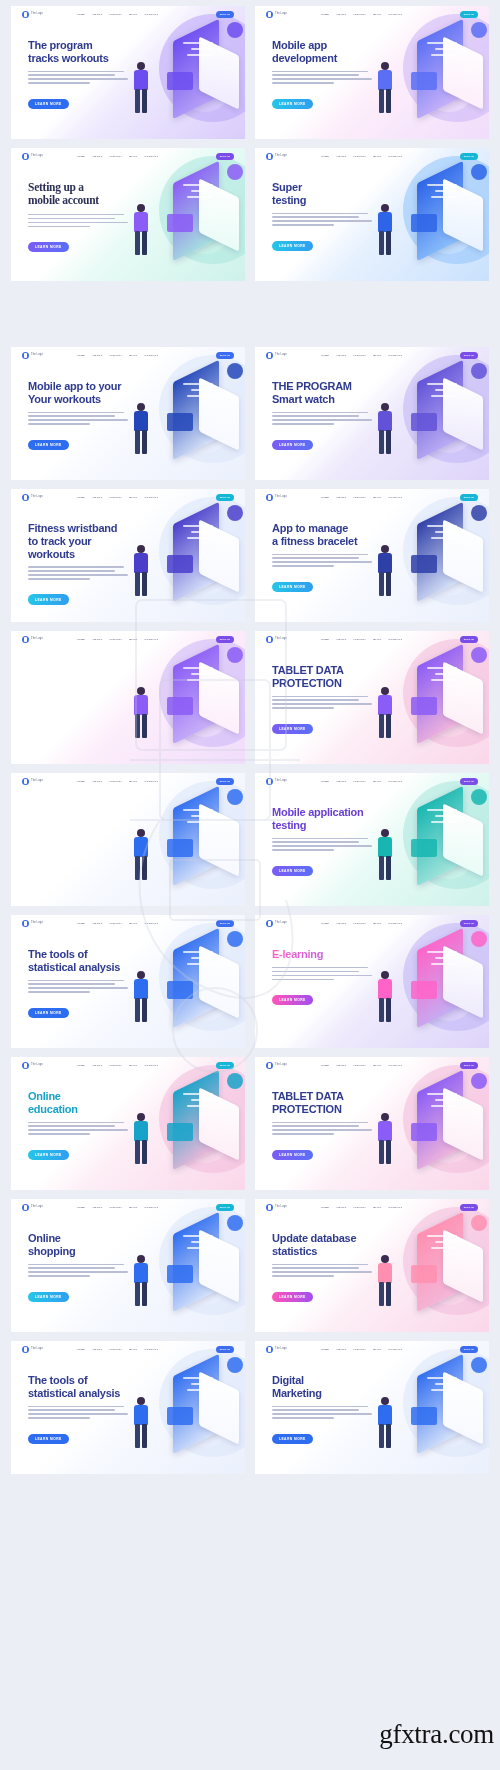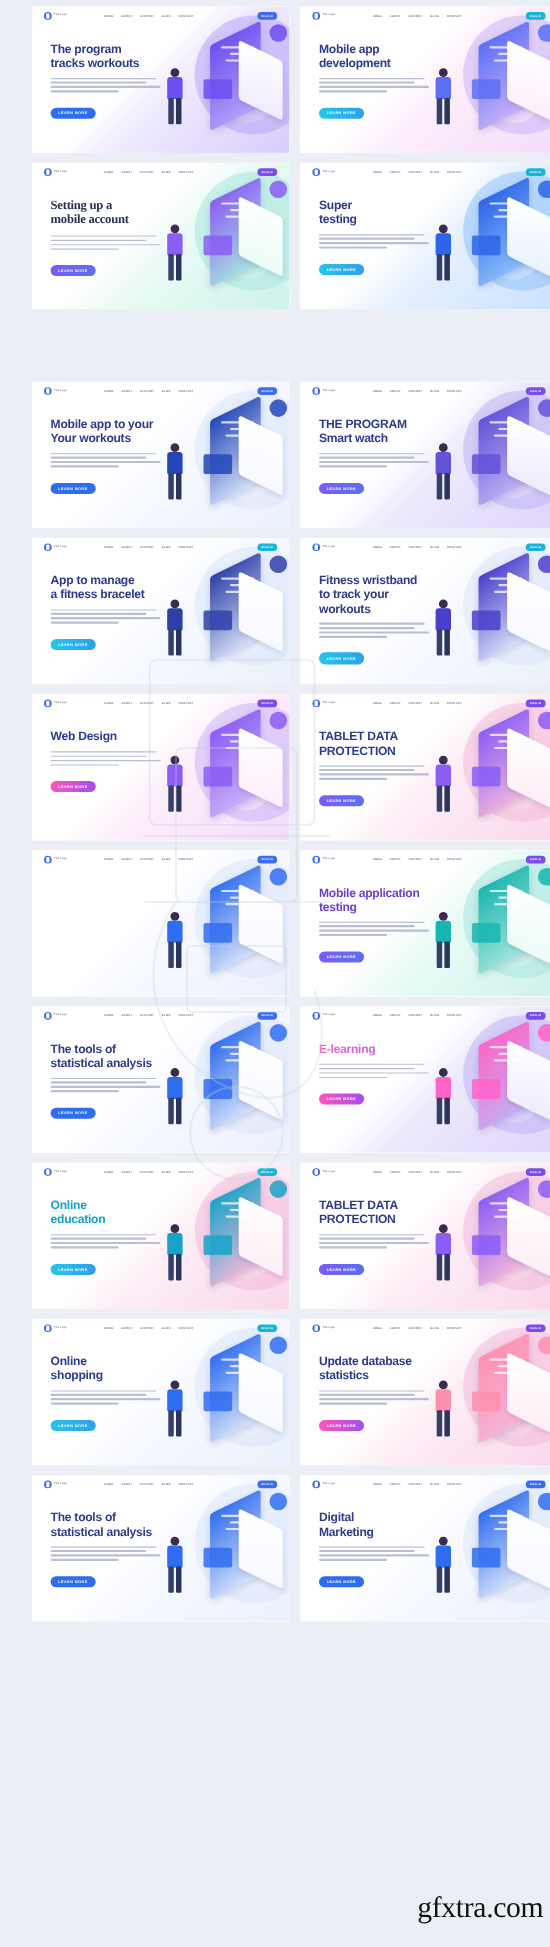--- a/index.html
+++ b/index.html
@@ -189,21 +189,21 @@
     opacity: .30;
     pointer-events:none;
   }
   .wm-big svg { width:100%; height:100%; }
 </style>
 </head>
 <body>
 
 <div class="page">
 
-  <div class="grid" id="grid" style="padding-top: 6px; padding-left: 18px;">
+  <div class="grid" id="grid" style="padding-top: 6px;">
       <div class="row">
   <div class="card" id="card-program-tracks-workouts">
     <div class="lp">
 
   <div class="lp-bg" style="background:linear-gradient(135deg,#ffffff 0%,#ffffff 42%,#efeafe 56%,#d9ccfb 100%)"></div>
   <div class="art">
      <div class="blob" style="right:-22px;top:8px;width:108px;height:108px;background:#b9a4f7;opacity:.55"></div>
      <div class="blob" style="right:14px;top:54px;width:52px;height:52px;background:#d9ccfb;opacity:.7"></div>
      <div class="panel tilt" style="right:26px;top:24px;width:46px;height:78px;background:linear-gradient(160deg,#6c4df0,#b9a4f7);box-shadow:0 2px 6px rgba(40,40,90,.18)"></div>
      <div class="panel tilt2" style="right:6px;top:40px;width:40px;height:54px;background:linear-gradient(160deg,#ffffff,#efeafe);box-shadow:0 2px 5px rgba(40,40,90,.14)"></div>
@@ -504,20 +504,72 @@
                 <i></i>
                 <i></i>
                 <i></i>
         </div>
         <div class="btn violet">LEARN MORE</div>
       </div>
     </div>
   </div>
       </div>
       <div class="row">
+  <div class="card" id="card-fitness-wristband-to-track-your-workouts">
+    <div class="lp">
+
+  <div class="lp-bg" style="background:linear-gradient(135deg,#ffffff 0%,#ffffff 42%,#f7f9ff 56%,#eaf0fc 100%)"></div>
+  <div class="art">
+     <div class="blob" style="right:-22px;top:8px;width:108px;height:108px;background:#dbe6fa;opacity:.55"></div>
+     <div class="blob" style="right:14px;top:54px;width:52px;height:52px;background:#eaf0fc;opacity:.7"></div>
+     <div class="panel tilt" style="right:26px;top:24px;width:46px;height:78px;background:linear-gradient(160deg,#4a3ecb,#dbe6fa);box-shadow:0 2px 6px rgba(40,40,90,.18)"></div>
+     <div class="panel tilt2" style="right:6px;top:40px;width:40px;height:54px;background:linear-gradient(160deg,#ffffff,#f7f9ff);box-shadow:0 2px 5px rgba(40,40,90,.14)"></div>
+     <div class="bar" style="right:32px;top:36px;width:30px;height:2.4px"></div>
+     <div class="bar" style="right:32px;top:42px;width:22px;height:2.4px"></div>
+     <div class="bar" style="right:32px;top:48px;width:26px;height:2.4px"></div>
+     <div class="panel" style="right:52px;top:66px;width:26px;height:18px;background:#4a3ecb;opacity:.85;border-radius:2px"></div>
+     <div class="blob" style="right:2px;top:16px;width:16px;height:16px;background:#4a3ecb;opacity:.85"></div>
+     <div class="person" style="left:4px;top:56px;width:26px;height:60px">
+       <div class="head" style="left:8px;top:0;width:8px;height:8px;background:#3a2b4f"></div>
+       <div class="torso" style="left:5px;top:8px;width:14px;height:20px;background:#4a3ecb"></div>
+       <div class="leg" style="left:6px;top:27px;width:5px;height:24px;background:#34406b"></div>
+       <div class="leg" style="left:13px;top:27px;width:5px;height:24px;background:#2b3459"></div>
+     </div>
+  </div>
+
+  <div class="topbar">
+    <div class="logo">
+      <span class="logo-mark"></span>
+      <span class="logo-txt">The Logo</span>
+    </div>
+    <div class="nav">
+                <span>HOME</span>
+                <span>ABOUT</span>
+                <span>HISTORY</span>
+                <span>BLOG</span>
+                <span>CONTACT</span>
+              </div>
+    <div class="signin c">SIGN IN</div>
+  </div>
+      <div class="copy">
+        <div class="headline bluegrad">
+                <div>Fitness wristband</div>
+                <div>to track your</div>
+                <div>workouts</div>
+              </div>
+        <div class="lorem">
+          <i></i>
+                <i></i>
+                <i></i>
+                <i></i>
+        </div>
+        <div class="btn cyan">LEARN MORE</div>
+      </div>
+    </div>
+  </div>
   <div class="card" id="card-app-to-manage-a-fitness-bracelet">
     <div class="lp">
 
   <div class="lp-bg" style="background:linear-gradient(135deg,#ffffff 0%,#ffffff 42%,#f7f9ff 56%,#eaf0fc 100%)"></div>
   <div class="art">
      <div class="blob" style="right:-22px;top:8px;width:108px;height:108px;background:#dbe6fa;opacity:.55"></div>
      <div class="blob" style="right:14px;top:54px;width:52px;height:52px;background:#eaf0fc;opacity:.7"></div>
      <div class="panel tilt" style="right:26px;top:24px;width:46px;height:78px;background:linear-gradient(160deg,#2f3fa8,#dbe6fa);box-shadow:0 2px 6px rgba(40,40,90,.18)"></div>
      <div class="panel tilt2" style="right:6px;top:40px;width:40px;height:54px;background:linear-gradient(160deg,#ffffff,#f7f9ff);box-shadow:0 2px 5px rgba(40,40,90,.14)"></div>
      <div class="bar" style="right:32px;top:36px;width:30px;height:2.4px"></div>
@@ -555,72 +607,20 @@
         <div class="lorem">
           <i></i>
                 <i></i>
                 <i></i>
                 <i></i>
         </div>
         <div class="btn cyan">LEARN MORE</div>
       </div>
     </div>
   </div>
-  <div class="card" id="card-fitness-wristband-to-track-your-workouts">
-    <div class="lp">
-
-  <div class="lp-bg" style="background:linear-gradient(135deg,#ffffff 0%,#ffffff 42%,#f7f9ff 56%,#eaf0fc 100%)"></div>
-  <div class="art">
-     <div class="blob" style="right:-22px;top:8px;width:108px;height:108px;background:#dbe6fa;opacity:.55"></div>
-     <div class="blob" style="right:14px;top:54px;width:52px;height:52px;background:#eaf0fc;opacity:.7"></div>
-     <div class="panel tilt" style="right:26px;top:24px;width:46px;height:78px;background:linear-gradient(160deg,#4a3ecb,#dbe6fa);box-shadow:0 2px 6px rgba(40,40,90,.18)"></div>
-     <div class="panel tilt2" style="right:6px;top:40px;width:40px;height:54px;background:linear-gradient(160deg,#ffffff,#f7f9ff);box-shadow:0 2px 5px rgba(40,40,90,.14)"></div>
-     <div class="bar" style="right:32px;top:36px;width:30px;height:2.4px"></div>
-     <div class="bar" style="right:32px;top:42px;width:22px;height:2.4px"></div>
-     <div class="bar" style="right:32px;top:48px;width:26px;height:2.4px"></div>
-     <div class="panel" style="right:52px;top:66px;width:26px;height:18px;background:#4a3ecb;opacity:.85;border-radius:2px"></div>
-     <div class="blob" style="right:2px;top:16px;width:16px;height:16px;background:#4a3ecb;opacity:.85"></div>
-     <div class="person" style="left:4px;top:56px;width:26px;height:60px">
-       <div class="head" style="left:8px;top:0;width:8px;height:8px;background:#3a2b4f"></div>
-       <div class="torso" style="left:5px;top:8px;width:14px;height:20px;background:#4a3ecb"></div>
-       <div class="leg" style="left:6px;top:27px;width:5px;height:24px;background:#34406b"></div>
-       <div class="leg" style="left:13px;top:27px;width:5px;height:24px;background:#2b3459"></div>
-     </div>
-  </div>
-
-  <div class="topbar">
-    <div class="logo">
-      <span class="logo-mark"></span>
-      <span class="logo-txt">The Logo</span>
-    </div>
-    <div class="nav">
-                <span>HOME</span>
-                <span>ABOUT</span>
-                <span>HISTORY</span>
-                <span>BLOG</span>
-                <span>CONTACT</span>
-              </div>
-    <div class="signin c">SIGN IN</div>
-  </div>
-      <div class="copy">
-        <div class="headline bluegrad">
-                <div>Fitness wristband</div>
-                <div>to track your</div>
-                <div>workouts</div>
-              </div>
-        <div class="lorem">
-          <i></i>
-                <i></i>
-                <i></i>
-                <i></i>
-        </div>
-        <div class="btn cyan">LEARN MORE</div>
-      </div>
-    </div>
-  </div>
       </div>
       <div class="row">
   <div class="card" id="card-web-design">
     <div class="lp">
 
   <div class="lp-bg" style="background:linear-gradient(135deg,#ffffff 0%,#ffffff 42%,#fdeefb 56%,#f0ddfb 100%)"></div>
   <div class="art">
      <div class="blob" style="right:-22px;top:8px;width:108px;height:108px;background:#cbb4f8;opacity:.55"></div>
      <div class="blob" style="right:14px;top:54px;width:52px;height:52px;background:#f0ddfb;opacity:.7"></div>
      <div class="panel tilt" style="right:26px;top:24px;width:46px;height:78px;background:linear-gradient(160deg,#8b5cf6,#cbb4f8);box-shadow:0 2px 6px rgba(40,40,90,.18)"></div>
@@ -645,32 +645,20 @@
     </div>
     <div class="nav">
                 <span>HOME</span>
                 <span>ABOUT</span>
                 <span>HISTORY</span>
                 <span>BLOG</span>
                 <span>CONTACT</span>
               </div>
     <div class="signin v">SIGN IN</div>
   </div>
-      <div class="copy">
-        <div class="headline bluegrad">
-                <div>Web Design</div>
-              </div>
-        <div class="lorem">
-          <i></i>
-                <i></i>
-                <i></i>
-                <i></i>
-        </div>
-        <div class="btn pink">LEARN MORE</div>
-      </div>
     </div>
   </div>
   <div class="card" id="card-tablet-data-protection-1">
     <div class="lp">
 
   <div class="lp-bg" style="background:linear-gradient(135deg,#ffffff 0%,#ffffff 42%,#fdeef6 56%,#fad7ea 100%)"></div>
   <div class="art">
      <div class="blob" style="right:-22px;top:8px;width:108px;height:108px;background:#f3b9da;opacity:.55"></div>
      <div class="blob" style="right:14px;top:54px;width:52px;height:52px;background:#fad7ea;opacity:.7"></div>
      <div class="panel tilt" style="right:26px;top:24px;width:46px;height:78px;background:linear-gradient(160deg,#8b5cf6,#f3b9da);box-shadow:0 2px 6px rgba(40,40,90,.18)"></div>

